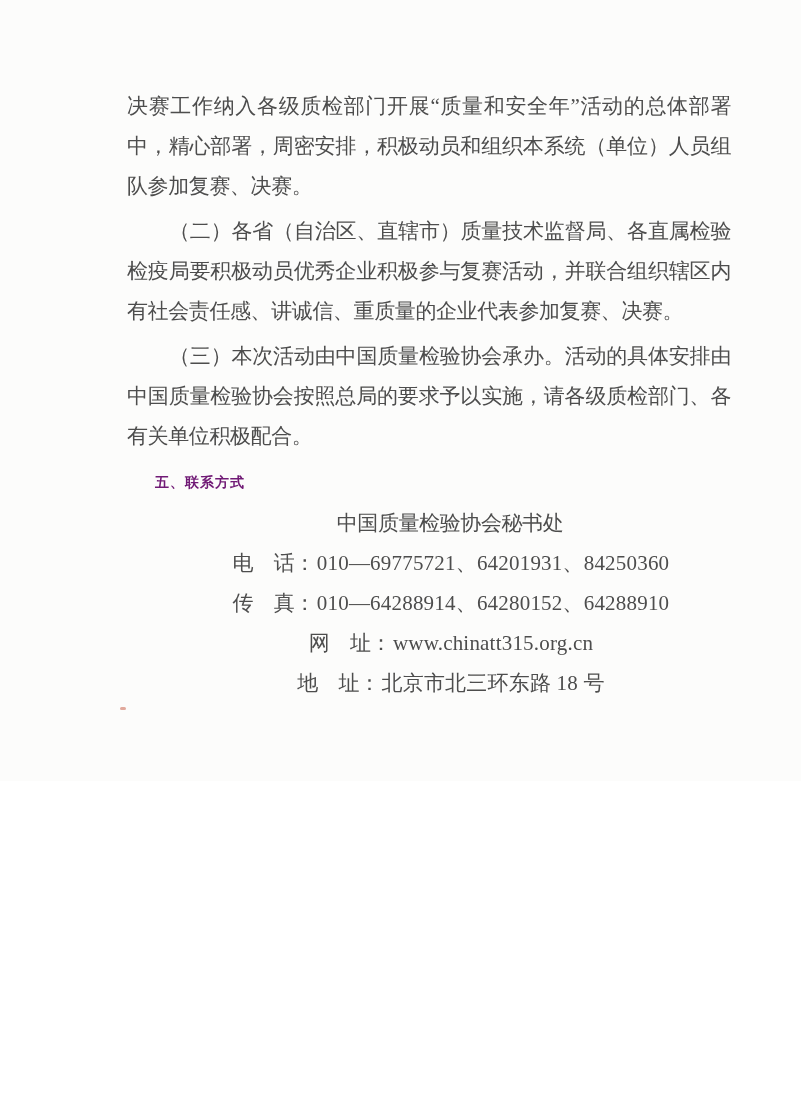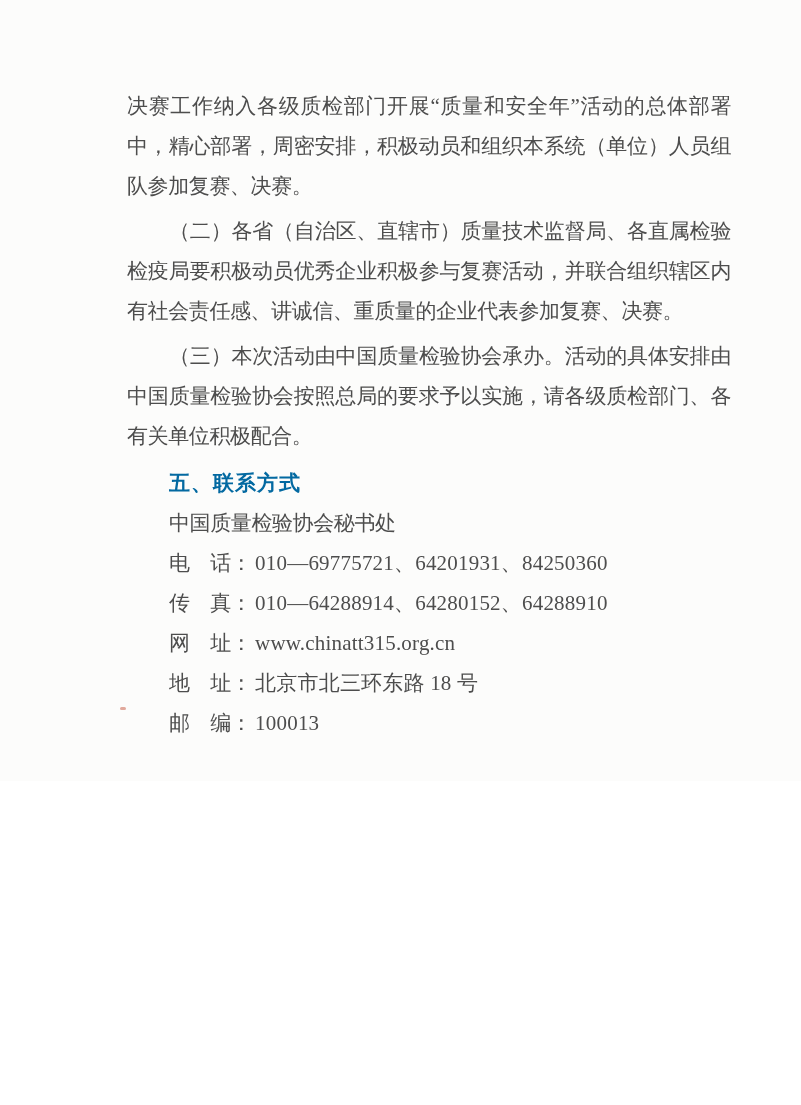--- a/index.html
+++ b/index.html
@@ -30,31 +30,31 @@
   .para {
     margin: 0 0 5px 0;
     text-align: justify;
   }
   .para.indent {
     text-indent: 2em;
   }
   .heading {
     margin: 7px 0 0 0;
     padding-left: 2em;
-    font-family: Liberation Sans, sans-serif;
-    font-size: 21px;
+    font-family: Liberation Mono, monospace;
+    font-size: 14px;
     line-height: 40px;
     font-weight: bold;
-    color: #0369a1;
+    color: #701a75;
     letter-spacing: 1px;
   }
   .line {
     margin: 0;
     padding-left: 2em;
-    text-align: left;
+    text-align: center;
   }
   .contact-row .label {
     display: inline-block;
     min-width: 4.1em;
   }
   .contact-row .value {
     letter-spacing: 0.2px;
   }
   .u {
     text-underline-offset: 5px;
@@ -94,20 +94,19 @@
     <h2 class="heading">五、联系方式</h2>
 
     <p class="line">中国质量检验协会秘书处</p>
 
 
     <div id="contact-rows">
         <p class="line contact-row"><span class="label">电　话：</span><span class="value">010—69775721、64201931、84250360</span></p>
         <p class="line contact-row"><span class="label">传　真：</span><span class="value">010—64288914、64280152、64288910</span></p>
         <p class="line contact-row"><span class="label">网　址：</span><span class="value u">www.chinatt315.org.cn</span></p>
         <p class="line contact-row"><span class="label">地　址：</span><span class="value">北京市北三环东路 18 号</span></p>
-        <p class="line contact-row"><span class="label">邮　编：</span><span class="value">100013</span></p>
       </div>
   </div>
 
   <div class="page-number">— 4 —</div>
 
   <div class="artifact"></div>
 </div>
 
 </body></html>

